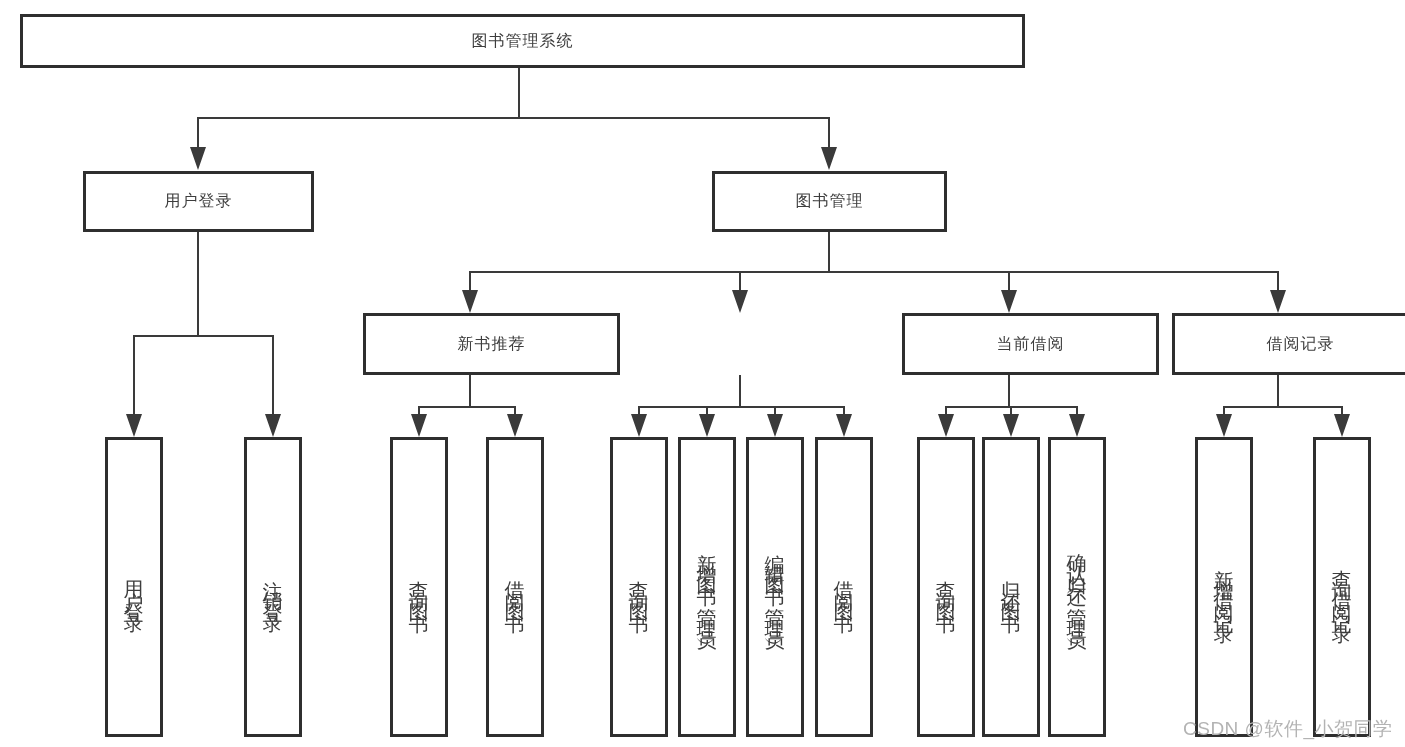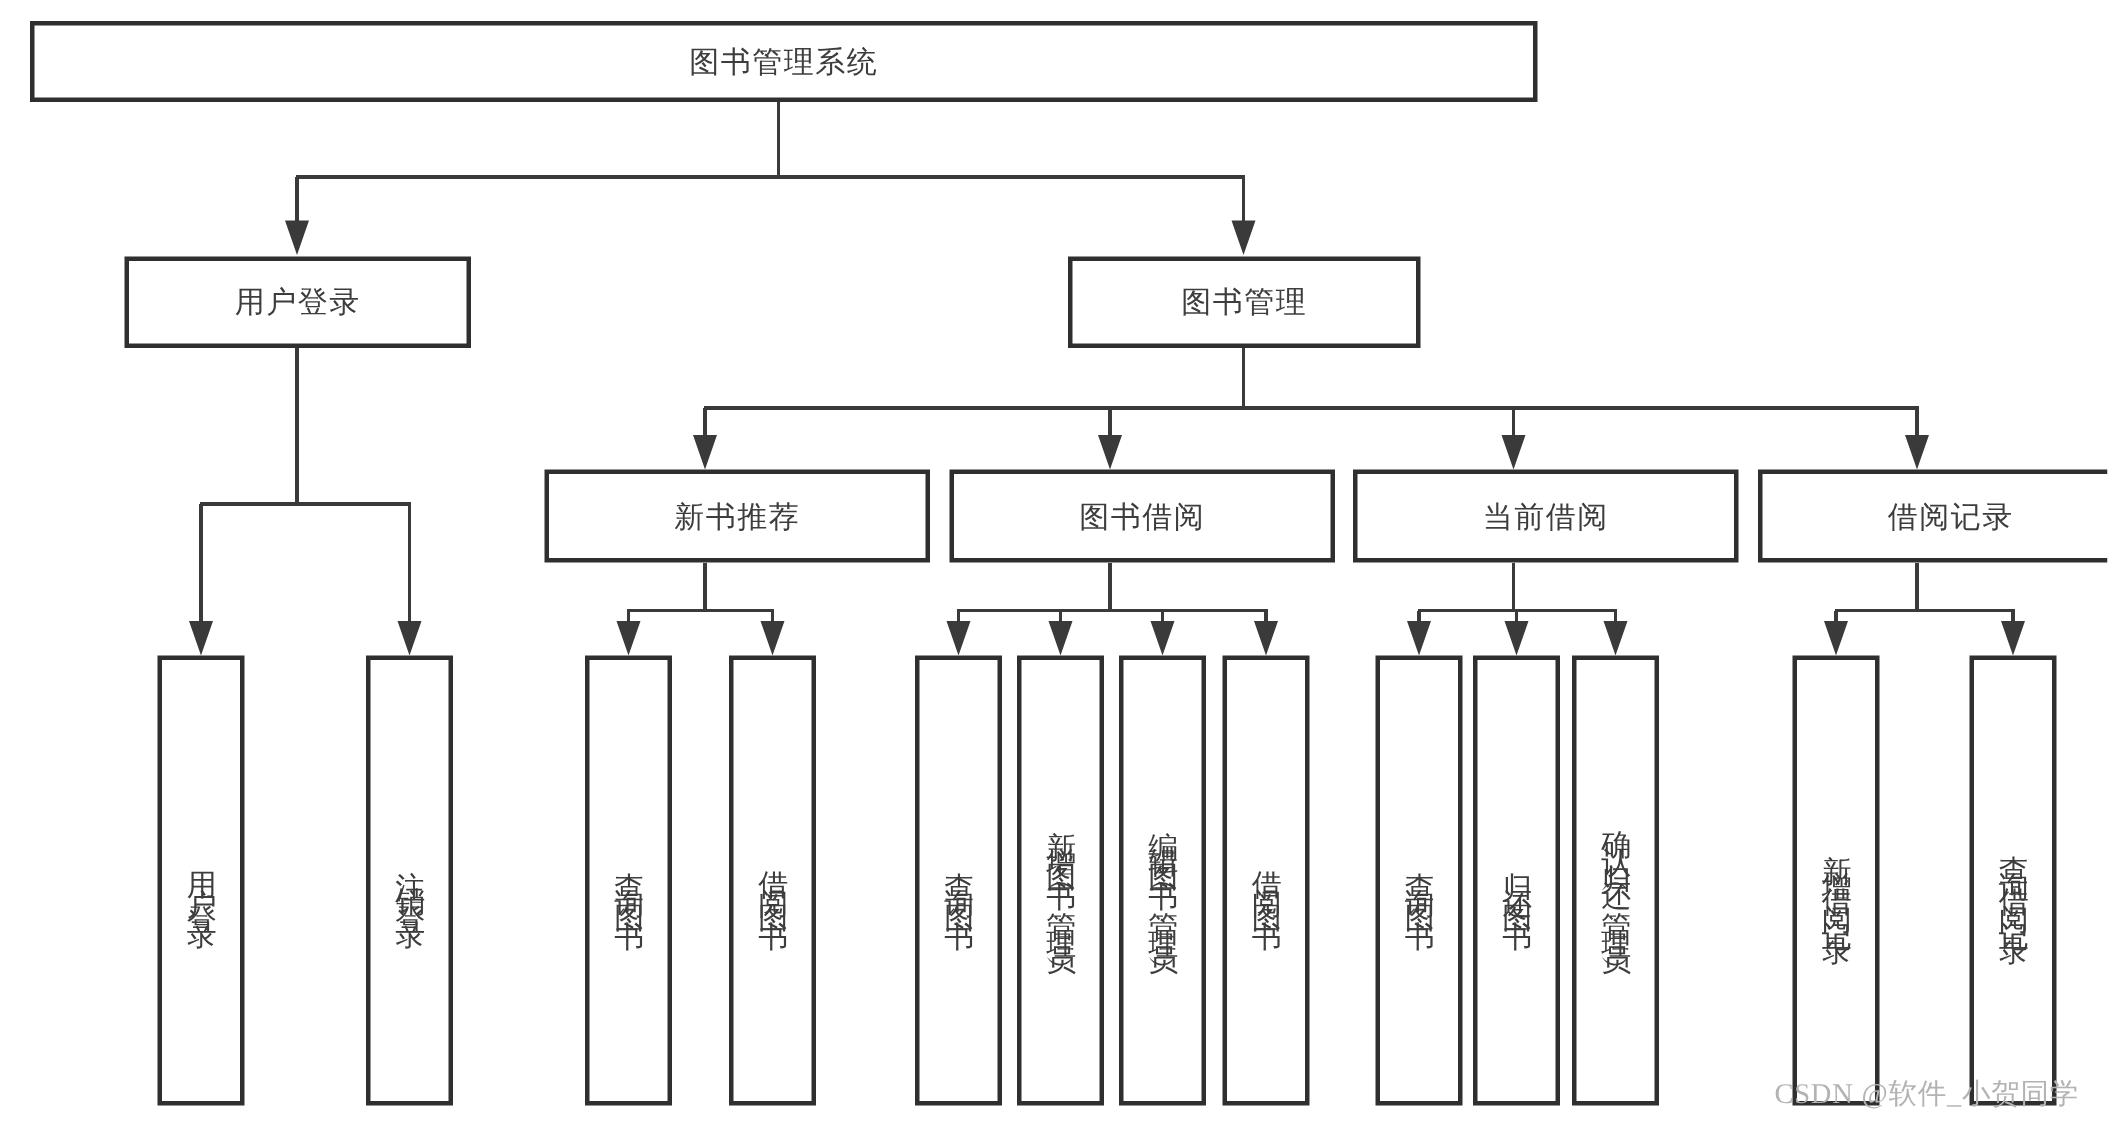--- a/index.html
+++ b/index.html
@@ -25,21 +25,21 @@
   }
   .node{
     position:absolute;
     border:3px solid var(--box_border);
     background:#fff;
     display:flex;align-items:center;justify-content:center;
     z-index:2;
   }
   .node .lbl{
     color:var(--text);
-    font-size:20px;
+    font-size:16px;
     letter-spacing:1px;
     white-space:nowrap;
   }
   .node.v .lbl{
     writing-mode:vertical-rl;
     text-orientation:mixed;
     letter-spacing:11px;
     font-size:20px;
     line-height:1;
     white-space:normal;
@@ -60,21 +60,20 @@
   .lf1{left:105px;} .lf2{left:244px;}
   .lf3{left:390px;} .lf4{left:486px;}
   .lf5{left:610px;} .lf6{left:678px;} .lf7{left:746px;} .lf8{left:815px;}
   .lf9{left:917px;} .lf10{left:982px;} .lf11{left:1048px;}
   .lf12{left:1195px;} .lf13{left:1313px;}
   .watermark{
     position:absolute;left:1183px;top:716px;
     font-size:19px;color:var(--watermark);
     letter-spacing:0.5px;white-space:nowrap;
     z-index:5;
-    font-family:Liberation Serif, serif;
   }
 </style>
 </head>
 <body>
 
 <div class="stage">
 
   <svg class="connectors" viewBox="0 0 1405 747" xmlns="http://www.w3.org/2000/svg">
 
     <path fill="none" stroke="currentColor" stroke-width="2.6" shape-rendering="crispEdges" d="
@@ -105,23 +104,20 @@
 
   <div class="node n-l2a">
     <span class="lbl">用户登录</span>
   </div>
   <div class="node n-l2b">
     <span class="lbl">图书管理</span>
   </div>
 
   <div class="node n-l3 n-l3a">
     <span class="lbl">新书推荐</span>
-  </div>
-  <div class="node n-l3 n-l3b">
-    <span class="lbl">图书借阅</span>
   </div>
   <div class="node n-l3 n-l3d">
     <span class="lbl">借阅记录</span>
   </div>
   <div class="node n-l3 n-l3c">
     <span class="lbl">当前借阅</span>
   </div>
 
   <div class="node v leaf lf1">
     <span class="lbl">用户登录</span>

